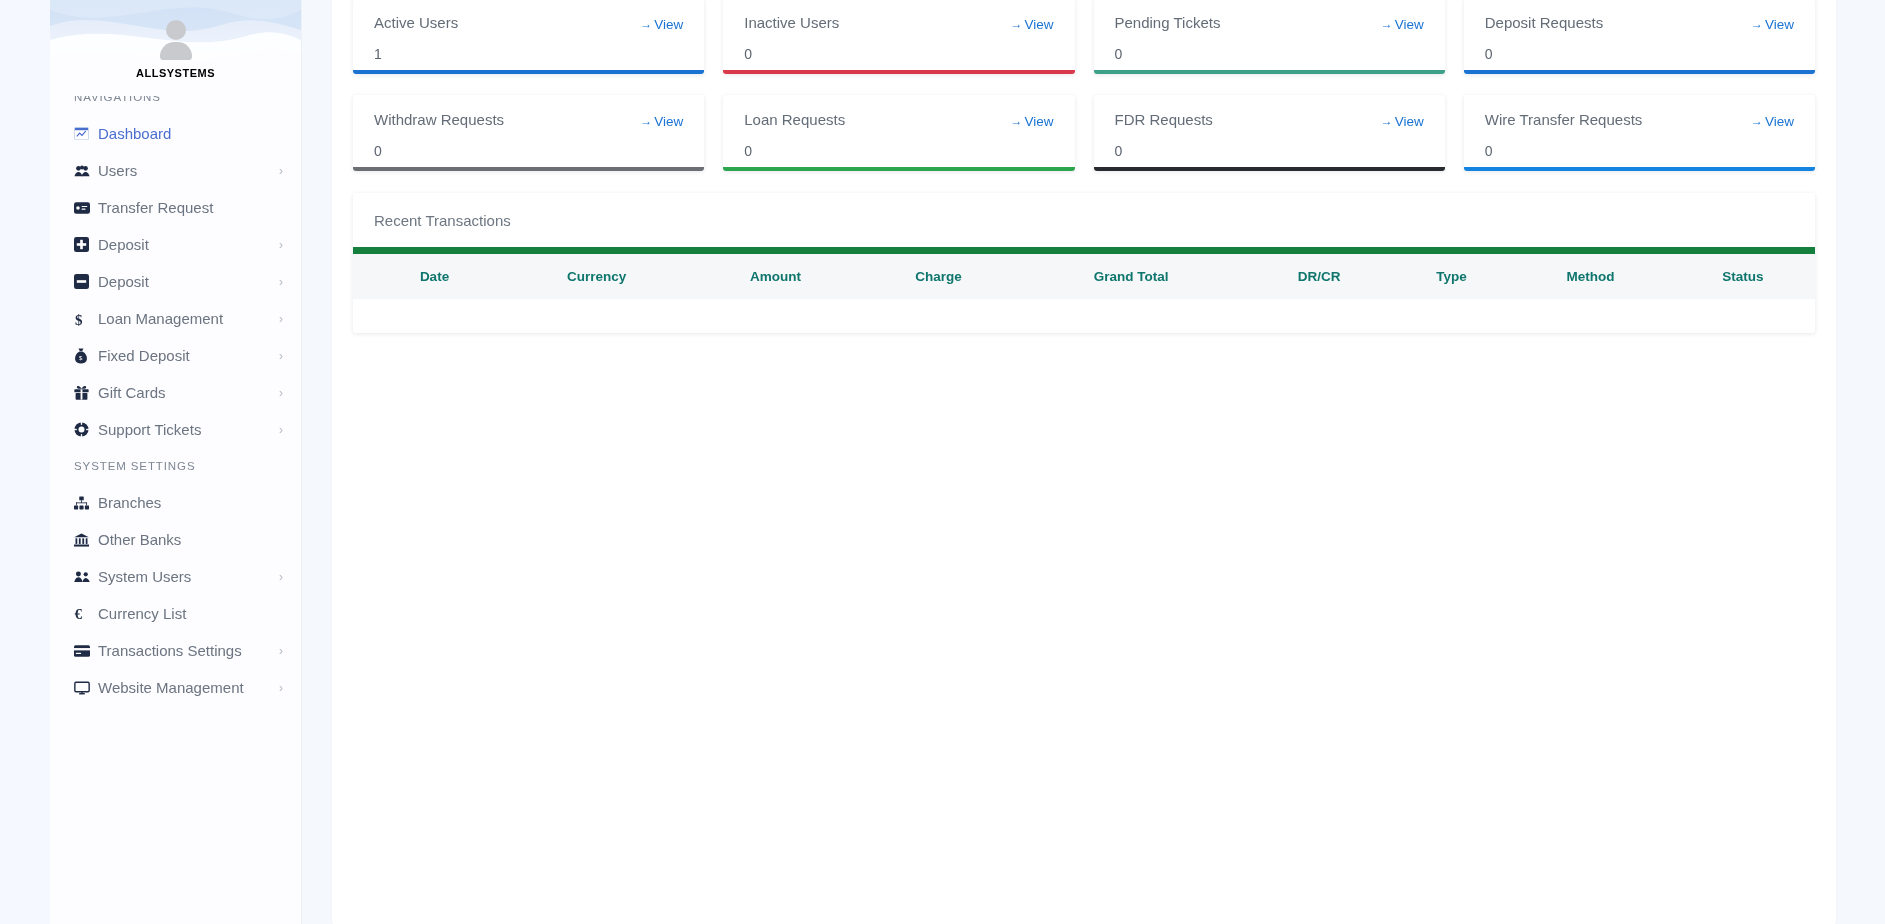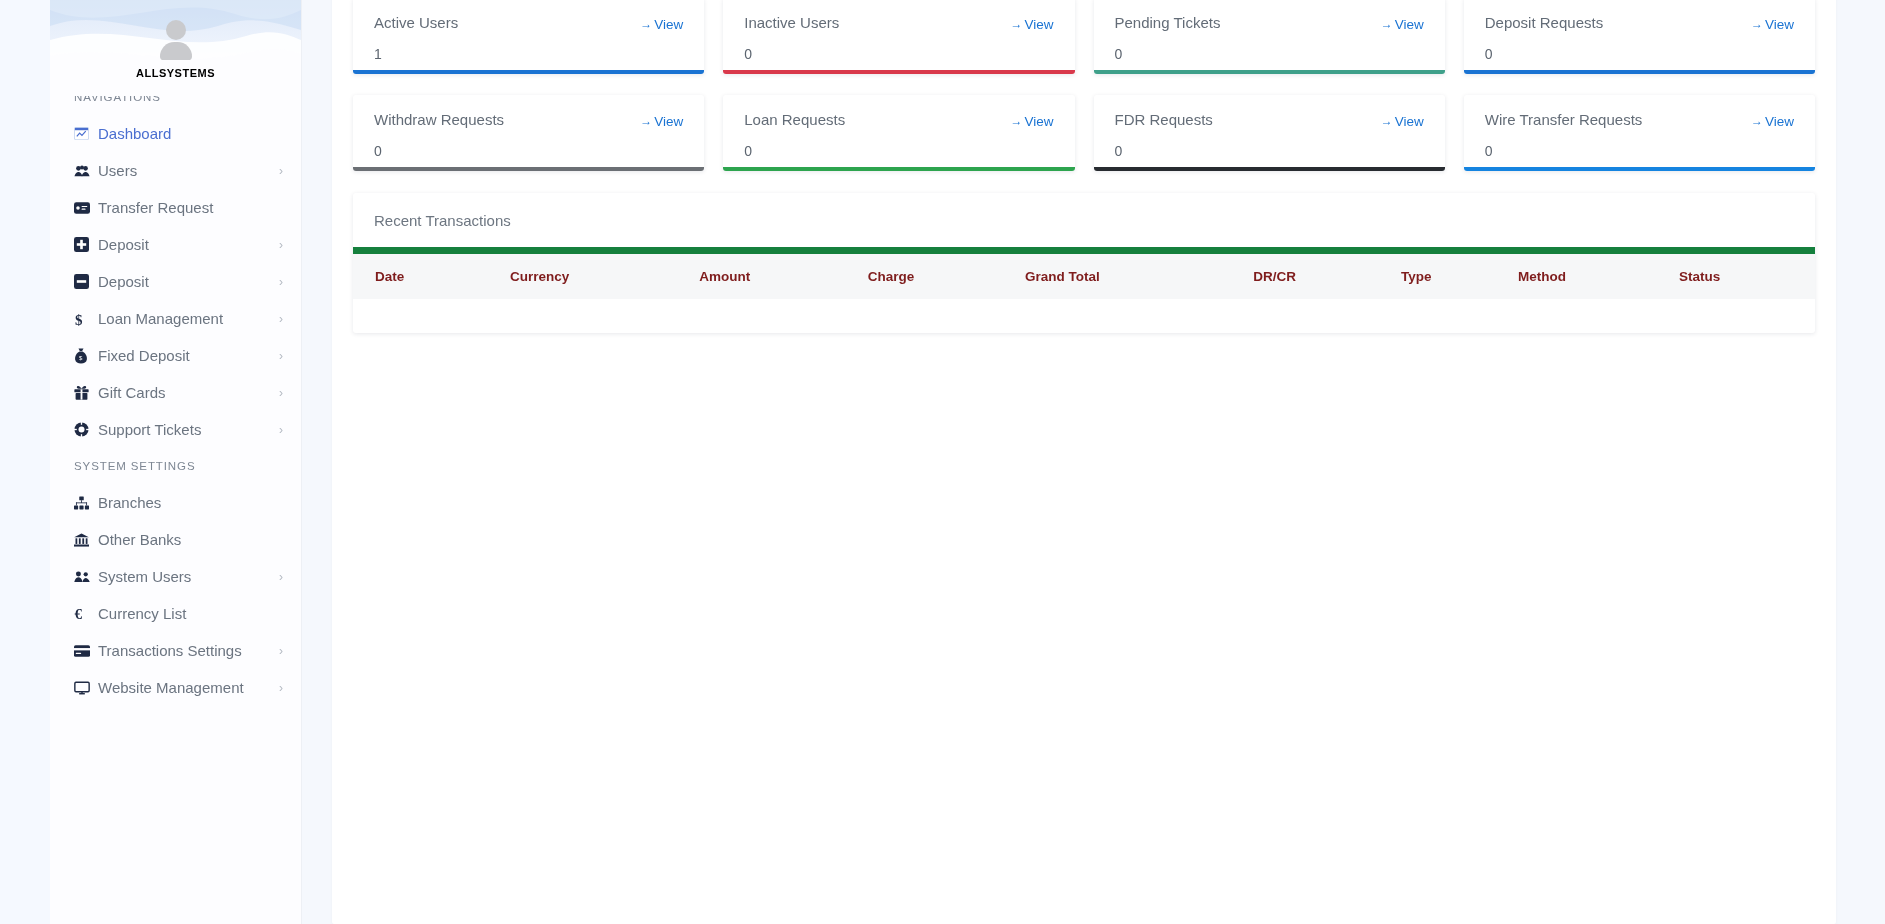--- a/index.html
+++ b/index.html
@@ -209,23 +209,23 @@
   }
   .txn-head {
     padding: 19px 21px 18px 21px;
     font-size: 15px;
     color: #6d7681;
     border-bottom: 7px solid #15803d;
   }
   .txn-table { width: 100%; border-collapse: collapse; }
   .txn-table thead tr { background: #f6f7f8; }
   .txn-table th {
-    text-align: left;
+    text-align: center;
     font-size: 13.5px;
-    color: #7f1d1d;
+    color: #0f766e;
     font-weight: bold;
     padding: 15px 8px;
     white-space: nowrap;
   }
   .txn-table th:first-child { padding-left: 22px; }
   .txn-empty {
     height: 4px;
   }
 </style>
 </head>

